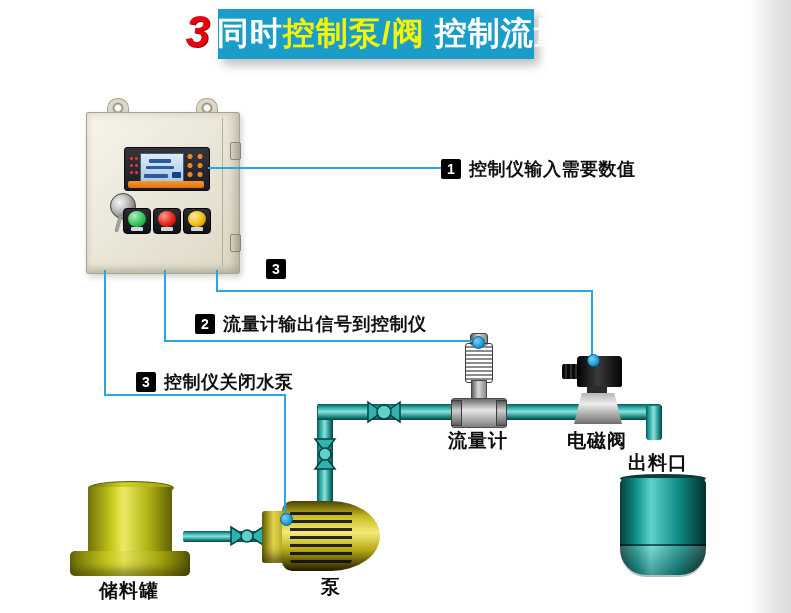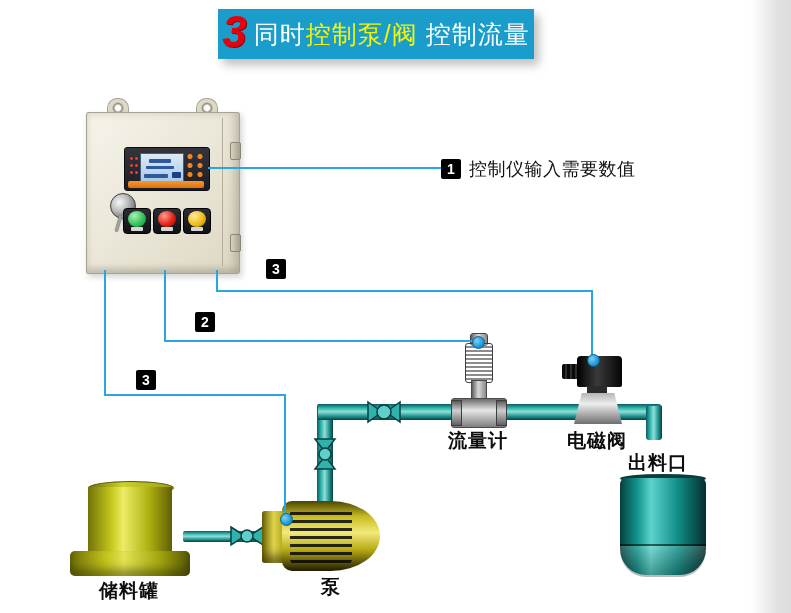--- a/index.html
+++ b/index.html
@@ -15,21 +15,21 @@
     left:218px;top:9px;width:316px;height:50px;
     background:#1a9dcb;
     display:flex;align-items:center;justify-content:center;gap:7px;
     box-shadow:5px 6px 9px rgba(0,0,0,.25);
     white-space:nowrap;
   }
   .banner-num{
     font-size:44px;font-weight:bold;font-style:italic;line-height:1;
     color:#e8000f;text-shadow:1px 1px 0 #8a0008;padding-bottom:4px;
   }
-  .banner-txt{font-size:25px;font-weight:normal;color:#ffffff;letter-spacing:1px;}
+  .banner-txt{font-size:32px;font-weight:bold;color:#ffffff;letter-spacing:1px;}
   .banner-hl{color:#f6f400;}
 
   
   .ear{
     width:20px;height:15px;border-radius:10px 10px 0 0;
     background:radial-gradient(circle at 50% 60%, #ffffff 2.5px, #948e7e 4.5px, #ddd8c8 6px);
     border:1px solid #a9a393;border-bottom:none;
   }
   .cbox{
     left:86px;top:112px;width:152px;height:160px;
@@ -92,21 +92,21 @@
     width:11px;height:11px;border-radius:50%;
     background:radial-gradient(circle at 35% 35%,#7fd0f5,#1f9ad8 60%,#0d6fa8);
     border:1px solid #0b5e8f;
   }
   .callout{display:flex;align-items:center;gap:8px;}
   .badge{
     width:20px;height:20px;background:#000;color:#fff;border-radius:2px;
     display:flex;align-items:center;justify-content:center;
     font-size:14px;font-weight:bold;flex:0 0 auto;
   }
-  .ctext{font-size:18px;font-weight:400;color:#111;letter-spacing:.5px;white-space:nowrap;}
+  .ctext{font-size:18px;font-weight:700;color:#111;letter-spacing:.5px;white-space:nowrap;}
 
   
   .pipe-h{
     background:linear-gradient(180deg,#0a5a5e 0%,#2fb3ac 25%,#8fe0d8 48%,#1d8f8a 78%,#073f41 100%);
     border-radius:2px;
   }
   .pipe-v{
     background:linear-gradient(90deg,#0a5a5e 0%,#2fb3ac 25%,#8fe0d8 48%,#1d8f8a 78%,#073f41 100%);
     border-radius:2px;
   }
@@ -246,22 +246,24 @@
 
 <div class="abs callout" style="left:441px;top:157px;">
   <div class="badge">1</div>
   <div class="ctext">控制仪输入需要数值</div>
 </div>
 <div class="abs callout" style="left:266px;top:259px;">
   <div class="badge">3</div>
 </div>
 <div class="abs callout" style="left:195px;top:312px;">
   <div class="badge">2</div>
+  <div class="ctext">流量计输出信号到控制仪</div>
 </div>
 <div class="abs callout" style="left:136px;top:370px;">
   <div class="badge">3</div>
+  <div class="ctext">控制仪关闭水泵</div>
 </div>
 
 <div class="abs label" style="left:478px;top:428px;">流量计</div>
 <div class="abs label" style="left:597px;top:428px;">电磁阀</div>
 <div class="abs label" style="left:658px;top:450px;">出料口</div>
 <div class="abs label" style="left:129px;top:578px;">储料罐</div>
 <div class="abs label" style="left:331px;top:574px;">泵</div>
 
 </body></html>

